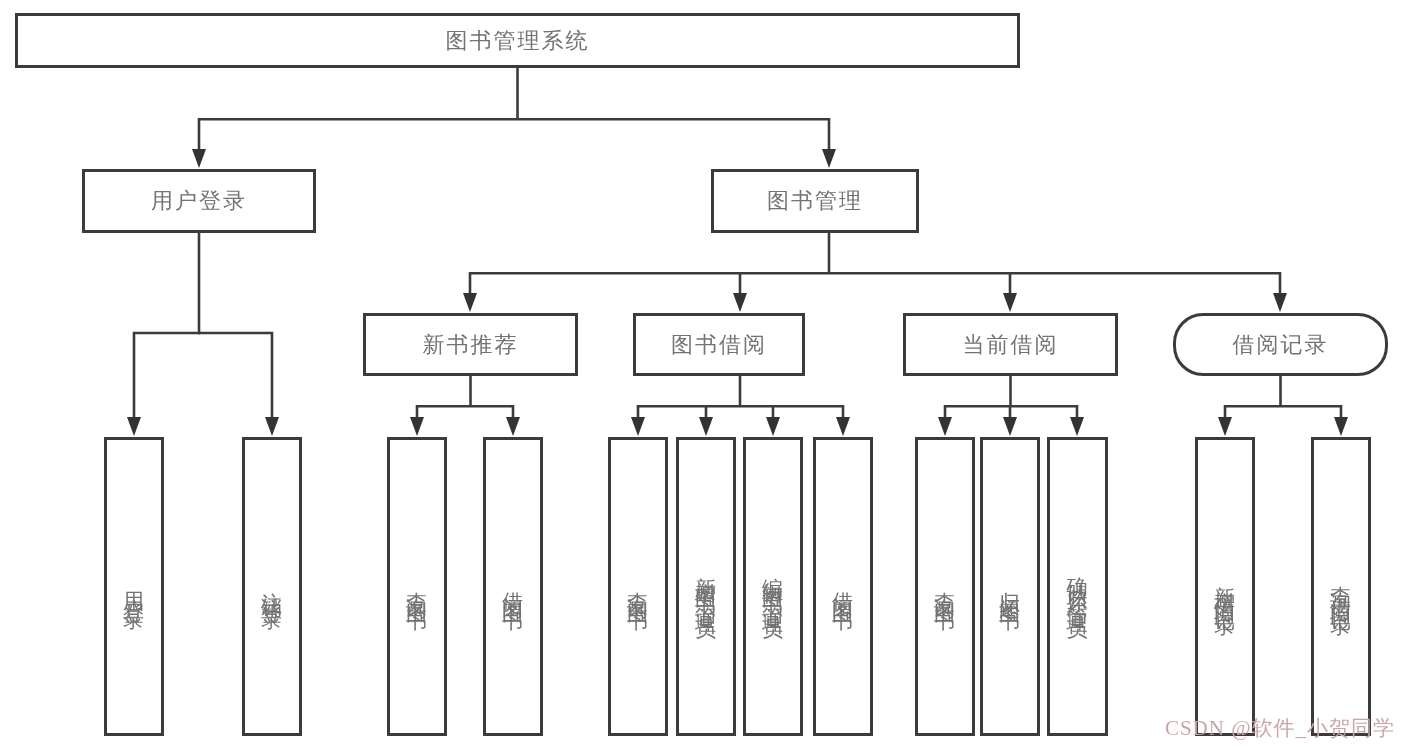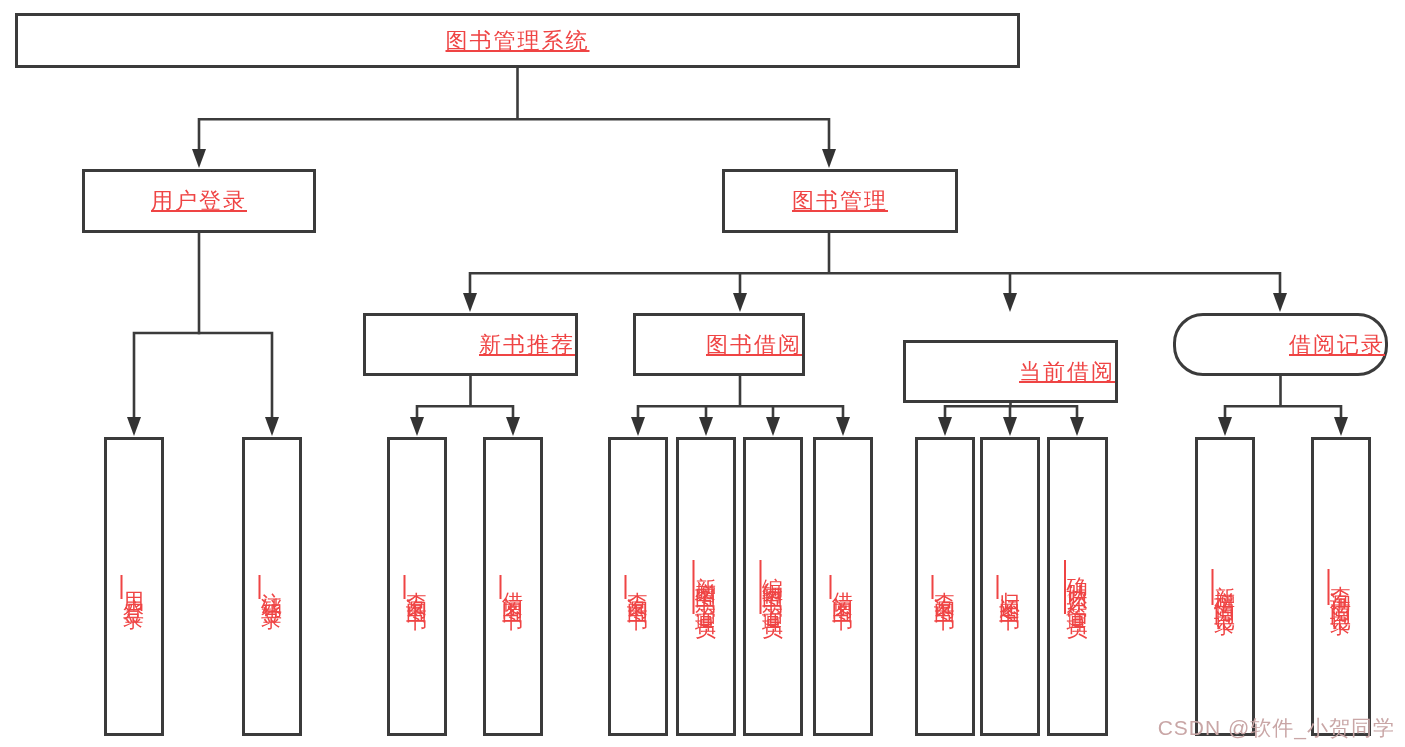--- a/index.html
+++ b/index.html
@@ -20,33 +20,32 @@
   .ln { fill: none; stroke: #3b3b3b; stroke-width: 2.6; }
   .arr { fill: #333333; stroke: none; }
   .box {
     position: absolute;
     box-sizing: border-box;
     background: #ffffff;
     border: 3px solid #3b3b3b;
     display: flex;
     align-items: center;
     justify-content: center;
-    color: #ef4444;
+    color: #737373;
     font-size: 22px;
     letter-spacing: 2px;
     white-space: nowrap;
-    text-decoration: underline;
   }
   .root  { left: 15px;  top: 13px;  width: 1005px; height: 55px; }
   .l2a   { left: 82px;  top: 169px; width: 234px;  height: 64px; }
-  .l2b   { left: 711px; top: 169px; width: 236px;  height: 64px; margin-left: 11px; }
-  .l3    { top: 313px; height: 63px; justify-content: flex-end; }
+  .l2b   { left: 711px; top: 169px; width: 208px;  height: 64px; }
+  .l3    { top: 313px; height: 63px; }
   .l3a   { left: 363px;  width: 215px; }
   .l3b   { left: 633px;  width: 172px; }
-  .l3c   { left: 903px;  width: 215px; margin-top: 27px; }
+  .l3c   { left: 903px;  width: 215px; }
   .l3d   { left: 1173px; width: 215px; border-radius: 30px; }
   .leaf  { top: 437px; height: 299px; border-width: 3px; }
   .leaf span {
     writing-mode: vertical-rl;
     text-orientation: mixed;
     font-size: 21px;
     letter-spacing: 6px;
     line-height: 1;
   }
   .p1a { left: 104px;  width: 60px; }
@@ -63,20 +62,21 @@
   .p5a { left: 1195px; width: 60px; }
   .p5b { left: 1311px; width: 60px; }
   .watermark {
     position: absolute;
     right: 10px;
     bottom: 5px;
     font-size: 21px;
     color: #c9a6a6;
     letter-spacing: 1px;
     white-space: nowrap;
+    font-family: Liberation Serif, serif;
   }
 </style>
 </head>
 <body>
 
 <div class="stage">
 
   <svg class="connectors" viewBox="0 0 1405 747" xmlns="http://www.w3.org/2000/svg">
 
     <path class="ln" d="M517.5 68 V119"></path>

